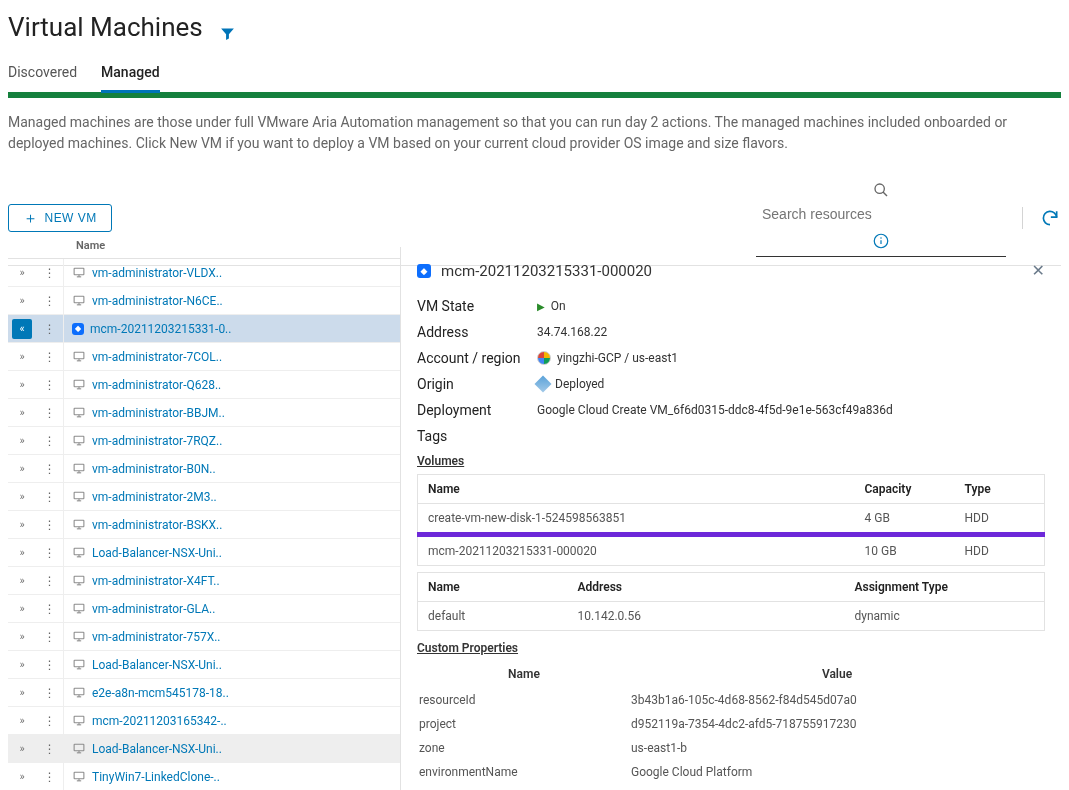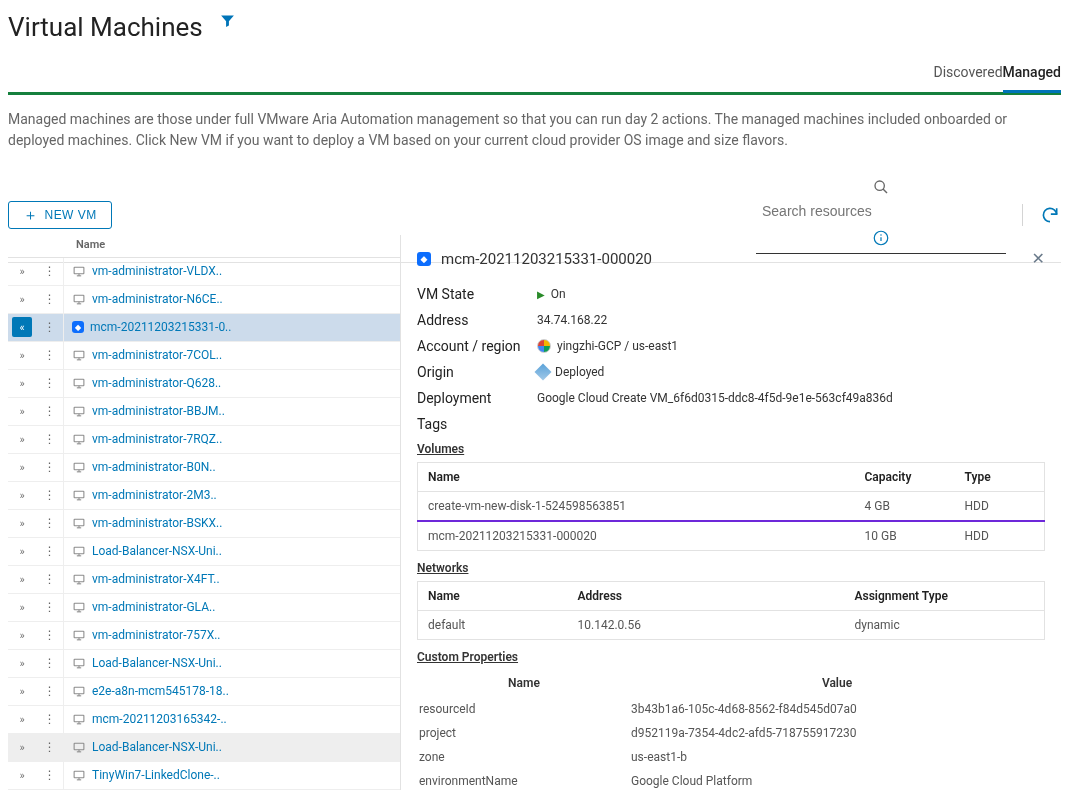--- a/index.html
+++ b/index.html
@@ -1,21 +1,21 @@
 <!DOCTYPE html>
 <html><head>
   <meta charset="utf-8">
   <style>
     * { box-sizing: border-box; margin: 0; padding: 0; }
     body { font-family: -apple-system, "Segoe UI", Roboto, Arial, sans-serif; font-size: 13px; color: #333; background: #fff; }
     .page { width: 1069px; height: 790px; padding: 8px 8px 0 8px; display: flex; flex-direction: column; overflow: hidden; }
-    .header-row { display: flex; align-items: flex-start; gap: 16px; padding: 4px 0 8px 0; }
+    .header-row { display: flex; align-items: flex-end; gap: 16px; padding: 4px 0 8px 0; }
     .page-title { font-size: 26px; font-weight: 400; color: #222; }
     .filter-icon { color: #0074b8; font-weight: bold; }
-    .tabs-row { display: flex; border-bottom: 3px solid #15803d; margin-top: 4px; justify-content: flex-end; }
+    .tabs-row { display: flex; gap: 24px; border-bottom: 6px solid #15803d; margin-top: 4px; }
     .tab { padding: 10px 0 10px 0; font-size: 14px; color: #555; cursor: pointer; }
     .tab.active { color: #222; font-weight: 500; border-bottom: 3px solid #0074b8; margin-bottom: -1px; }
     .description { color: #666; font-size: 14px; line-height: 1.5; padding: 14px 0 22px 0; max-width: 1000px; }
     .toolbar { display: flex; align-items: center; padding: 2px 0 8px 0; gap: 8px; }
     .btn-new-vm { display: inline-flex; align-items: center; gap: 6px; border: 1px solid #0078b7; color: #0078b7; background: #fff; padding: 6px 14px; border-radius: 3px; font-size: 12px; font-weight: 500; cursor: pointer; letter-spacing: .04em; }
     .btn-new-vm .plus { font-size: 15px; font-weight: 300; line-height: 11px; }
     .spacer { flex: 1; }
     .search-wrap { display: flex; align-items: center; border-bottom: 1px solid #333; padding: 4px 6px; width: 250px; gap: 8px; flex-direction: column; }
     .search-wrap input { border: none; outline: none; font-size: 14px; width: 100%; color: #555; background: transparent; }
     .icon-btn { cursor: pointer; color: #0078b7; display: inline-flex; align-items: center; justify-content: center; width: 22px; height: 22px; }
@@ -47,21 +47,21 @@
     .detail-title { font-size: 15px; color: #333; }
     .close-x { margin-left: auto; color: #6a7a8a; cursor: pointer; font-size: 16px; }
     .kv-list { display: flex; flex-direction: column; gap: 10px; margin-bottom: 6px; }
     .kv-row { display: flex; font-size: 12px; }
     .kv-key { width: 120px; color: #222; font-weight: 400; font-size: 14px; }
     .kv-val { flex: 1; color: #333; display: flex; align-items: center; gap: 6px; }
     .green-dot { color: #2a8b2a; font-size: 10px; }
     .section-label { font-size: 12px; font-weight: 600; margin: 10px 0 6px 0; text-decoration: underline; }
     .data-table { width: 100%; border: 1px solid #e2e2e2; border-collapse: collapse; font-size: 12px; margin-bottom: 6px; }
     .data-table th { text-align: left; font-weight: 600; color: #222; padding: 7px 10px; border-bottom: 1px solid #e2e2e2; font-size: 12px; background: #fff; }
-    .data-table td { padding: 7px 10px; border-bottom: 2px solid #6d28d9; color: #555; }
+    .data-table td { padding: 7px 10px; border-bottom: 5px solid #6d28d9; color: #555; }
     .data-table tr:last-child td { border-bottom: none; }
     .cprops td { padding: 4px 0; border: none; color: #555; font-size: 12px; }
     .cprops th { padding: 4px 0 6px 0; border: none; font-weight: 600; font-size: 12px; }
     .gcp-icon { width: 14px; height: 14px; border-radius: 50%; border: 1px solid #ccc; display: inline-block; background: conic-gradient(#f4b400 0 90deg, #0f9d58 90deg 180deg, #4285f4 180deg 270deg, #db4437 270deg 360deg); }
     .deploy-icon { width: 12px; height: 12px; transform: rotate(45deg); background: linear-gradient(135deg,#5aa2d9,#a2c9e8); display: inline-block; }
     .hex-icon { width: 14px; height: 14px; border-radius: 3px; background: #0d6efd; display: inline-flex; align-items: center; justify-content: center; color: #fff; font-size: 9px; }
     .muted-chev { color: #ccc; }
     svg { display: block; }
   </style>
 </head>
@@ -460,21 +460,20 @@
               <td>HDD</td>
             </tr>
             <tr>
               <td>mcm-20211203215331-000020</td>
               <td>10 GB</td>
               <td>HDD</td>
             </tr>
           </tbody>
       </table>
 
-      <div class="section-label">Networks</div>
       <table class="data-table">
         <thead>
             <tr>
           <th style="width:150px">Name</th>
           <th>Address</th>
           <th style="width:200px">Assignment Type</th>
         </tr>
           </thead>
         <tbody id="networks-body">
             <tr>

